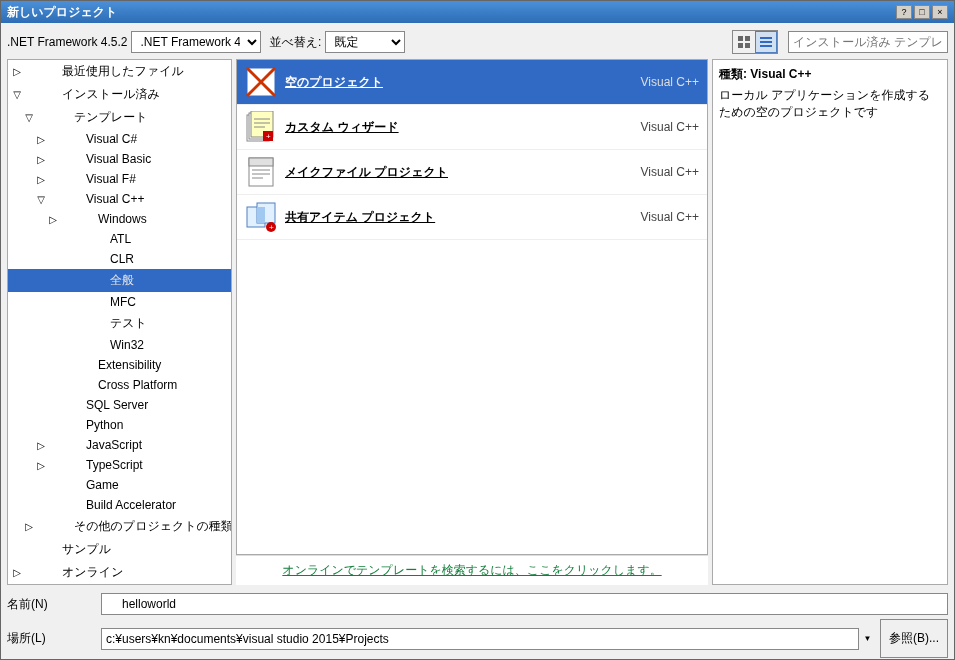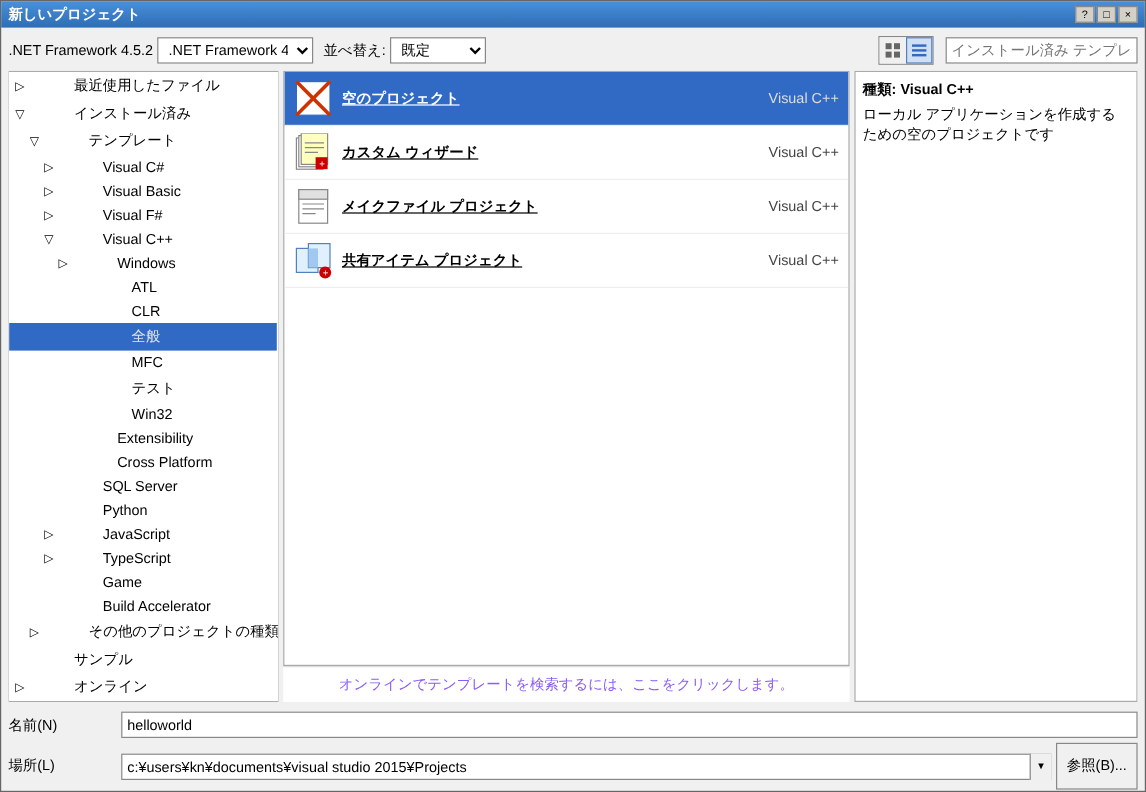--- a/index.html
+++ b/index.html
@@ -207,21 +207,22 @@
       font-size: 12px;
       color: #444;
     }
     .template-item.selected .template-type {
       color: #ddd;
     }
     .online-link {
       text-align: center;
       padding: 6px;
       font-size: 12px;
-      color: #8b5cf6;
+      color: #15803d;
+      text-decoration: underline;
       cursor: pointer;
       border-top: 1px solid #ddd;
       background: white;
     }
     .right-panel {
       width: 236px;
       flex-shrink: 0;
       background: white;
       border: 1px solid #aaa;
       padding: 6px;
@@ -251,21 +252,21 @@
     .field-label {
       width: 90px;
       text-align: left;
       font-size: 12px;
       flex-shrink: 0;
     }
     .field-input {
       flex: 1;
       height: 22px;
       font-size: 12px;
-      padding: 1px 4px;
+      padding: 1px 20px;
       border: 1px solid #888;
       background: white;
     }
     .browse-btn {
       height: 39px;
       font-size: 12px;
       padding: 0 8px;
       border: 1px solid #888;
       background: #f0f0f0;
       cursor: pointer;

